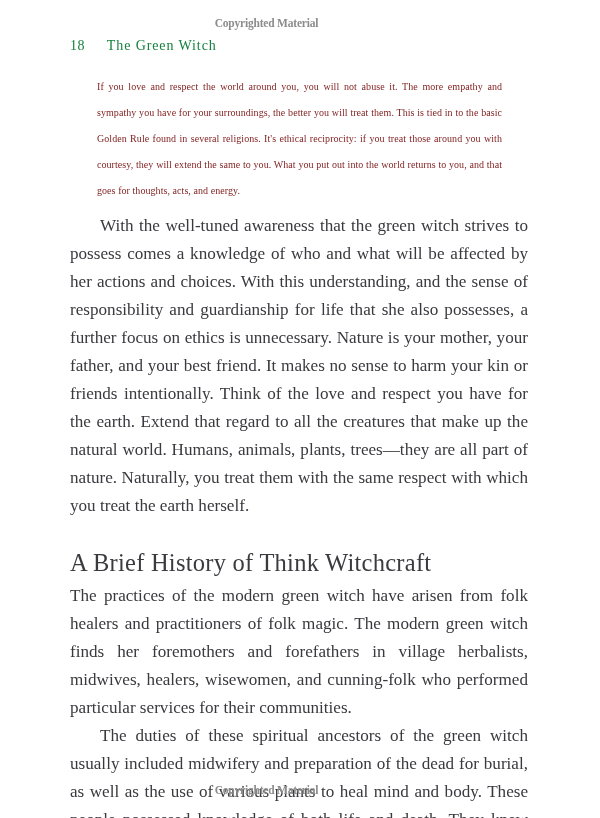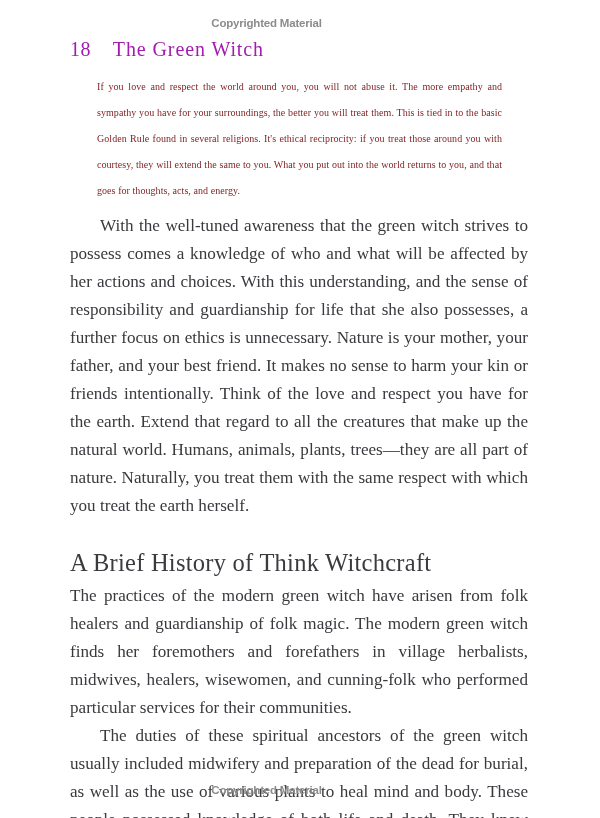--- a/index.html
+++ b/index.html
@@ -18,37 +18,37 @@
     color: #3a3a3e;
     box-sizing: border-box;
   }
 
   
   .watermark {
     position: absolute;
     left: 0;
     width: 533px;
     text-align: center;
-    font-family: Liberation Sans, sans-serif;
+    font-family: Liberation Serif, serif;
     font-size: 11.5px;
     font-weight: 700;
     letter-spacing: -0.2px;
     color: #8c8c8c;
     white-space: nowrap;
   }
   .watermark-top { top: 17px; }
   .watermark-bottom { top: 784px; }
 
   
   .running-head {
     position: absolute;
     left: 70px;
     top: 38px;
-    font-size: 20px;
-    color: #a21caf;
+    font-size: 14px;
+    color: #15803d;
     letter-spacing: 0.4px;
     white-space: nowrap;
   }
   .running-head .folio {
     margin-right: 22px;
   }
   .running-head .book-title {
     letter-spacing: 0.9px;
   }
 
@@ -109,21 +109,21 @@
   </div>
 
   <div class="column">
 
     <p class="extract">If you love and respect the world around you, you will not abuse it. The more empathy and sympathy you have for your surroundings, the better you will treat them. This is tied in to the basic Golden Rule found in several religions. It's ethical reciprocity: if you treat those around you with courtesy, they will extend the same to you. What you put out into the world returns to you, and that goes for thoughts, acts, and energy.</p>
 
     <p class="body-para indent after-extract">With the well-tuned awareness that the green witch strives to possess comes a knowledge of who and what will be affected by her actions and choices. With this understanding, and the sense of responsibility and guardianship for life that she also possesses, a further focus on ethics is unnecessary. Nature is your mother, your father, and your best friend. It makes no sense to harm your kin or friends intentionally. Think of the love and respect you have for the earth. Extend that regard to all the creatures that make up the natural world. Humans, animals, plants, trees—they are all part of nature. Naturally, you treat them with the same respect with which you treat the earth herself.</p>
 
     <h2 class="section-heading">A Brief History of Think Witchcraft</h2>
 
-    <p class="body-para no-indent">The practices of the modern green witch have arisen from folk healers and guardianship of folk magic. The modern green witch finds her foremothers and forefathers in village herbalists, midwives, healers, wisewomen, and cunning-folk who performed particular services for their communities.</p>
+    <p class="body-para no-indent">The practices of the modern green witch have arisen from folk healers and practitioners of folk magic. The modern green witch finds her foremothers and forefathers in village herbalists, midwives, healers, wisewomen, and cunning-folk who performed particular services for their communities.</p>
 
     <p class="body-para indent">The duties of these spiritual ancestors of the green witch usually included midwifery and preparation of the dead for burial, as well as the use of various plants to heal mind and body. These people possessed knowledge of both life and death. They knew what kinds</p>
 
   </div>
 
   <div class="watermark watermark-bottom">Copyrighted Material</div>
 
 </div>
 
 </body></html>

